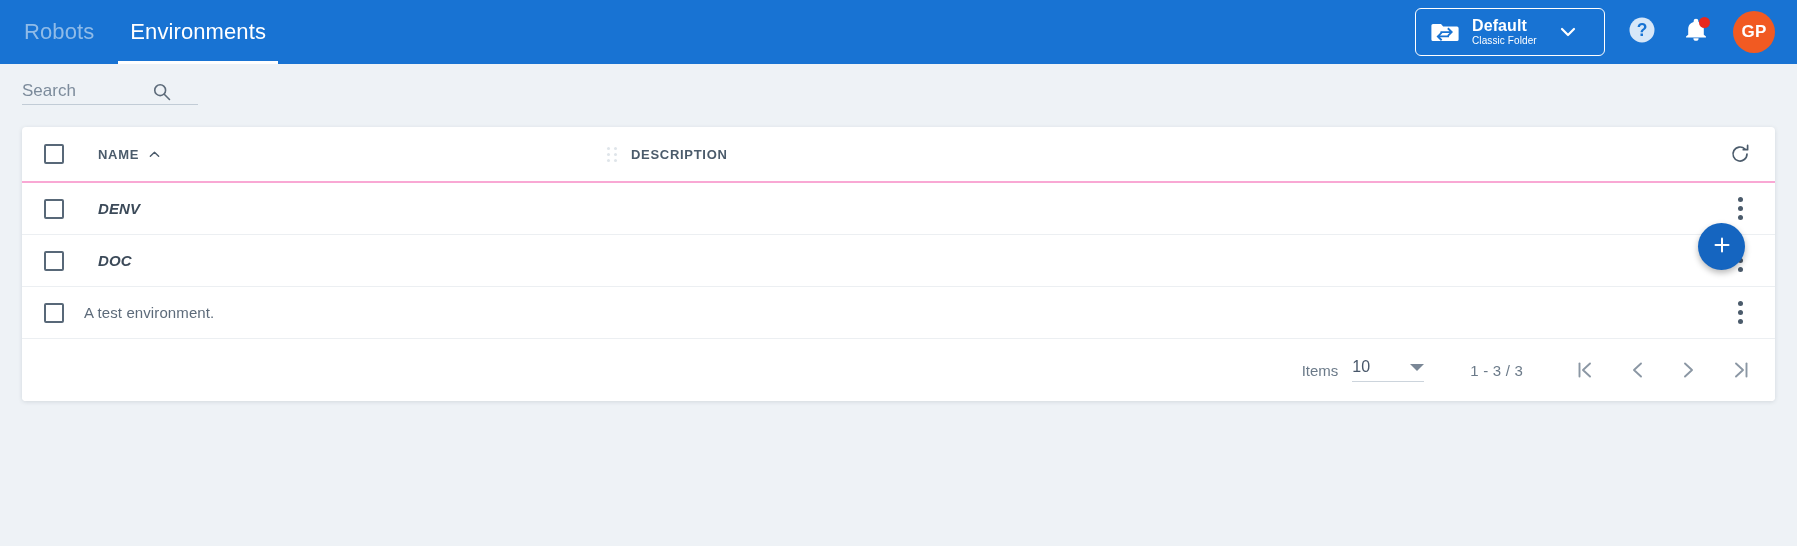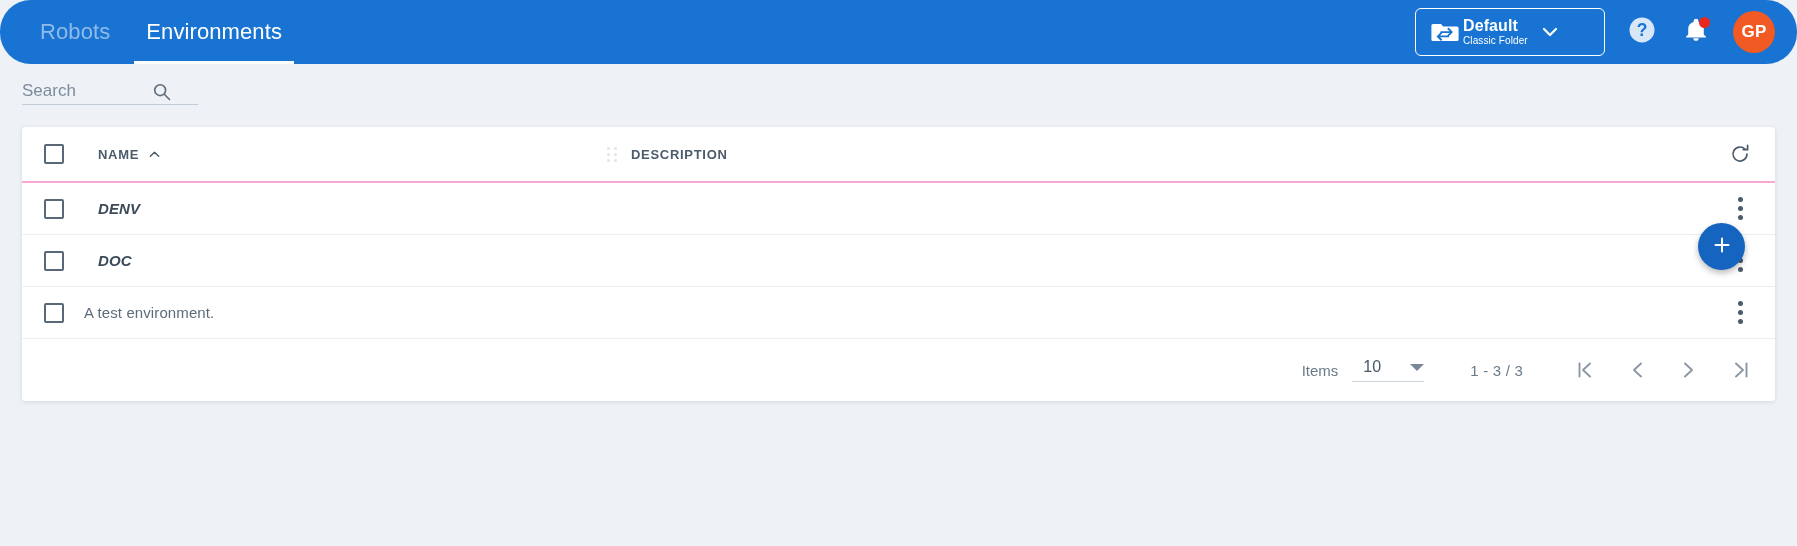--- a/index.html
+++ b/index.html
@@ -12,22 +12,21 @@
     overflow: hidden;
   }
 
   
   .appbar {
     position: relative;
     height: 64px;
     background: #1873d3;
     display: flex;
     align-items: center;
-    padding: 0 22px 0 16px;
-    border-radius: 31px;
+    padding: 0 22px 0 0;
   }
 
   .tabs {
     display: flex;
     align-items: stretch;
     height: 64px;
     padding-left: 6px;
   }
 
   .tab {
@@ -60,21 +59,21 @@
     margin-left: auto;
     display: flex;
     align-items: center;
     gap: 20px;
   }
 
   
   .folder-select {
     display: flex;
     align-items: center;
-    gap: 4px;
+    gap: 13px;
     border: 1px solid #ffffff;
     border-radius: 6px;
     padding: 8px 14px 8px 15px;
     cursor: pointer;
     min-width: 190px;
   }
 
   .folder-icon { width: 28px; height: 24px; flex: 0 0 auto; display:block; }
 
   .folder-texts { line-height: 1.12; }
@@ -299,21 +298,21 @@
 
   .page-size {
     display: flex;
     align-items: center;
     border-bottom: 1px solid #ccd4dc;
     width: 72px;
     padding-bottom: 5px;
     cursor: pointer;
   }
 
-  .page-size-val { font-size: 16px; color: #48576a; margin-left: 11px; }
+  .page-size-val { font-size: 16px; color: #48576a; }
 
   .caret {
     margin-left: auto;
     width: 0; height: 0;
     border-left: 7px solid transparent;
     border-right: 7px solid transparent;
     border-top: 7px solid #7a8796;
   }
 
   .range {

